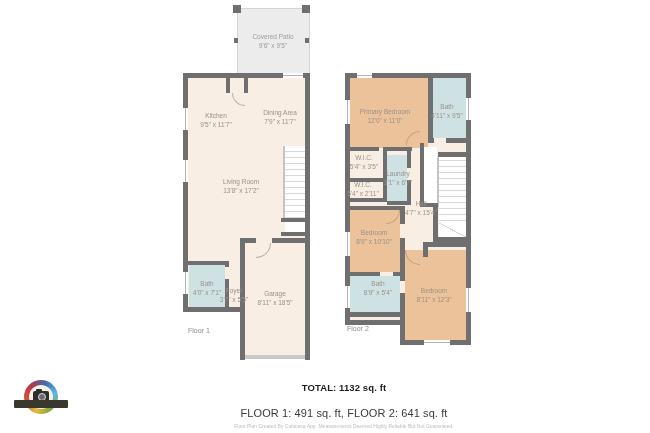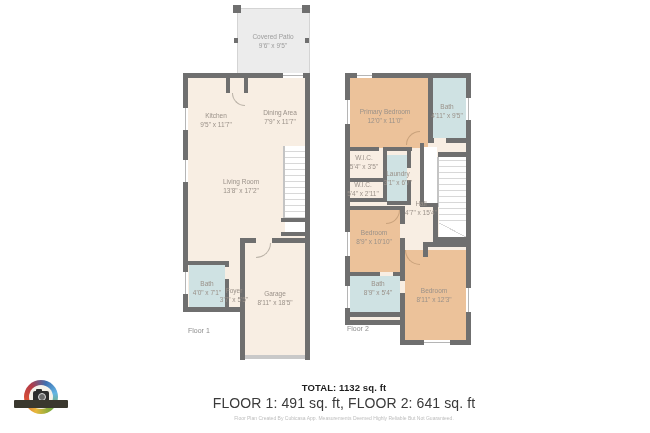--- a/index.html
+++ b/index.html
@@ -20,21 +20,21 @@
      linear-gradient(to top right,rgba(0,0,0,0) 48%,#d8d8d8 48%,#d8d8d8 52%,rgba(0,0,0,0) 52%),#ffffff;}
   .thinwall{position:absolute;background:#c4c4c4;}
   .gdoor{position:absolute;background:#c9c9c9;}
   .arc{position:absolute;box-sizing:border-box;}
   .room-label{position:absolute;transform:translate(-50%,-50%);text-align:center;
       color:#9a9189;font-size:6.5px;line-height:1.35;white-space:nowrap;z-index:30;}
   .patio-label{color:#9c9c9c;}
   .floor-tag{position:absolute;color:#8d8d8d;font-size:7px;z-index:30;}
   .summary{position:absolute;left:0;right:0;top:382px;text-align:center;z-index:30;padding-left:38px;}
   .sum-total{font-size:9.5px;font-weight:bold;color:#1e1e1e;letter-spacing:.1px;}
-  .sum-line{font-size:14px;color:#3a3a3a;margin-top:2px;letter-spacing:.1px;}
+  .sum-line{font-size:11px;color:#3a3a3a;margin-top:14px;letter-spacing:.1px;}
   .sum-disc{font-size:5px;color:#bdbdbd;margin-top:4px;}
   
   .logo{position:absolute;left:14px;top:380px;width:54px;height:46px;z-index:40;}
   .logo-ring{position:absolute;left:10px;top:0;width:34px;height:34px;border-radius:50%;
      background:conic-gradient(from 200deg,#e8b93c,#d94f35 60deg,#b23a48 120deg,#3e6fb0 180deg,#62b5e5 235deg,#7aa93c 300deg,#e8b93c 360deg);}
   .logo-inner{position:absolute;left:15px;top:5px;width:24px;height:24px;border-radius:50%;background:#f4f1ea;}
   .logo-cam{position:absolute;left:19px;top:11px;width:16px;height:11px;background:#2e2e2e;border-radius:2px;}
   .logo-cam-bump{position:absolute;left:22px;top:9px;width:6px;height:3px;background:#2e2e2e;border-radius:1px;}
   .logo-lens{position:absolute;left:24px;top:13px;width:6px;height:6px;border-radius:50%;background:#6a6a6a;border:1px solid #dcdcdc;}
   .logo-banner{position:absolute;left:0;top:20px;width:54px;height:8px;background:#3a382e;border-radius:1px;}

